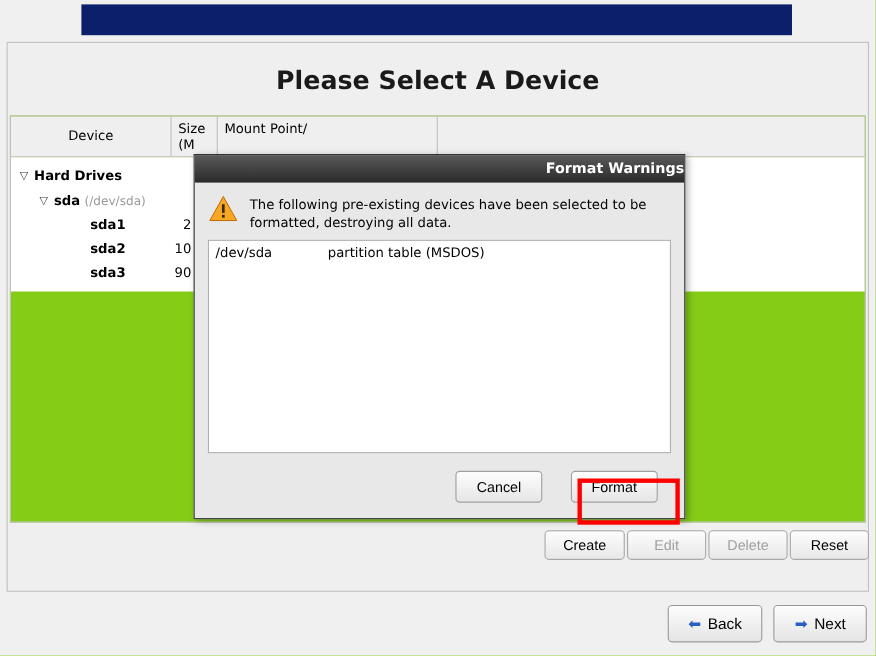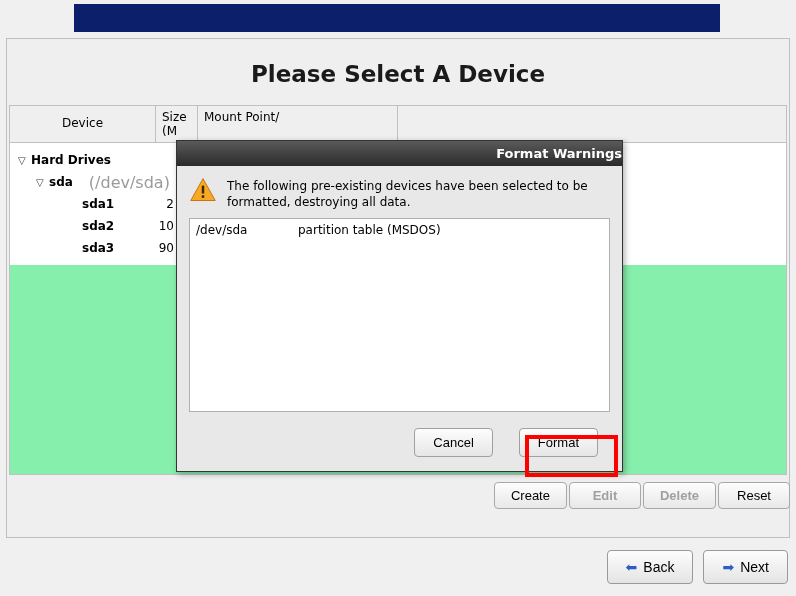--- a/index.html
+++ b/index.html
@@ -4,40 +4,40 @@
 <style>
 * { box-sizing: border-box; margin: 0; padding: 0; }
 body { font-family: "DejaVu Sans", "Liberation Sans", Arial, sans-serif; font-size: 12px; background: #f0f0f0; width: 796px; height: 596px; overflow: hidden; position: relative; }
 
 .top-banner { position: absolute; top: 4px; left: 74px; width: 646px; height: 28px; background: #0b1f6b; }
 
 .main-panel { position: absolute; top: 38px; left: 6px; right: 6px; height: 500px; border: 1px solid #c0c0c0; background: #efefef; }
 
 .page-title { text-align: center; font-size: 23px; font-weight: bold; color: #1a1a1a; padding: 22px 0 18px; }
 
-.table-area { border: 1px solid #c0c0c0; margin: 0 2px; background: #86efac; height: 370px; }
+.table-area { border: 1px solid #c0c0c0; margin: 0 2px; background: #84cc16; height: 370px; }
 
 .table-header { display: flex; background: #efefef; border-bottom: 1px solid #c0c0c0; }
 .th { padding: 4px 6px; border-right: 1px solid #c0c0c0; font-size: 12px; }
 .th-device { width: 146px; text-align: center; padding: 10px 6px; }
 .th-size { width: 42px; }
 .th-mount { width: 200px; }
 
 .tree { padding: 6px 0; background: #fff; }
 .tree-row { display: flex; align-items: center; height: 22px; padding-left: 8px; }
 .tree-row .arrow { width: 11px; font-size: 10px; color: #333; }
 .tree-row .label { padding-left: 2px; font-weight: bold; }
-.tree-row .devpath { color: #9a9a9a; font-size: 16px; margin-left: 16px; }
+.tree-row .devpath { color: #9a9a9a; font-size: 11px; margin-left: 4px; }
 .tree-row.indent1 { padding-left: 26px; }
 .tree-row.indent2 { padding-left: 70px; }
 .size-col { margin-left: auto; margin-right: 612px; text-align: right; width: 40px; }
 
 .action-buttons { position: absolute; top: 482px; right: 6px; display: flex; gap: 2px; }
 .btn { background: linear-gradient(#fdfdfd, #e8e8e8); border: 1px solid #a8a8a8; border-radius: 4px; padding: 5px 16px; font-size: 13px; cursor: pointer; min-width: 72px; }
-.btn.disabled { color: #a0a0a0; font-weight: bold; }
+.btn.disabled { color: #a0a0a0; }
 
 .nav-buttons { position: absolute; bottom: 12px; right: 8px; display: flex; gap: 10px; }
 .nav-btn { background: linear-gradient(#fdfdfd, #e4e4e4); border: 1px solid #999; border-radius: 4px; padding: 8px 18px; font-size: 14px; display: flex; align-items: center; gap: 6px; cursor: pointer; }
 .nav-btn .arrow-icon { font-size: 14px; }
 .arrow-left { color: #2b5ec4; }
 .arrow-right { color: #2b5ec4; }
 
 
 .dialog { position: absolute; top: 140px; left: 176px; width: 447px; background: #e8e8e8; border: 1px solid #333; box-shadow: 2px 2px 6px rgba(0,0,0,0.3); }
 .dialog-title { background: linear-gradient(#5a5a5a, #2a2a2a); color: #fff; font-weight: bold; text-align: right; padding: 5px 0; font-size: 13px; }

